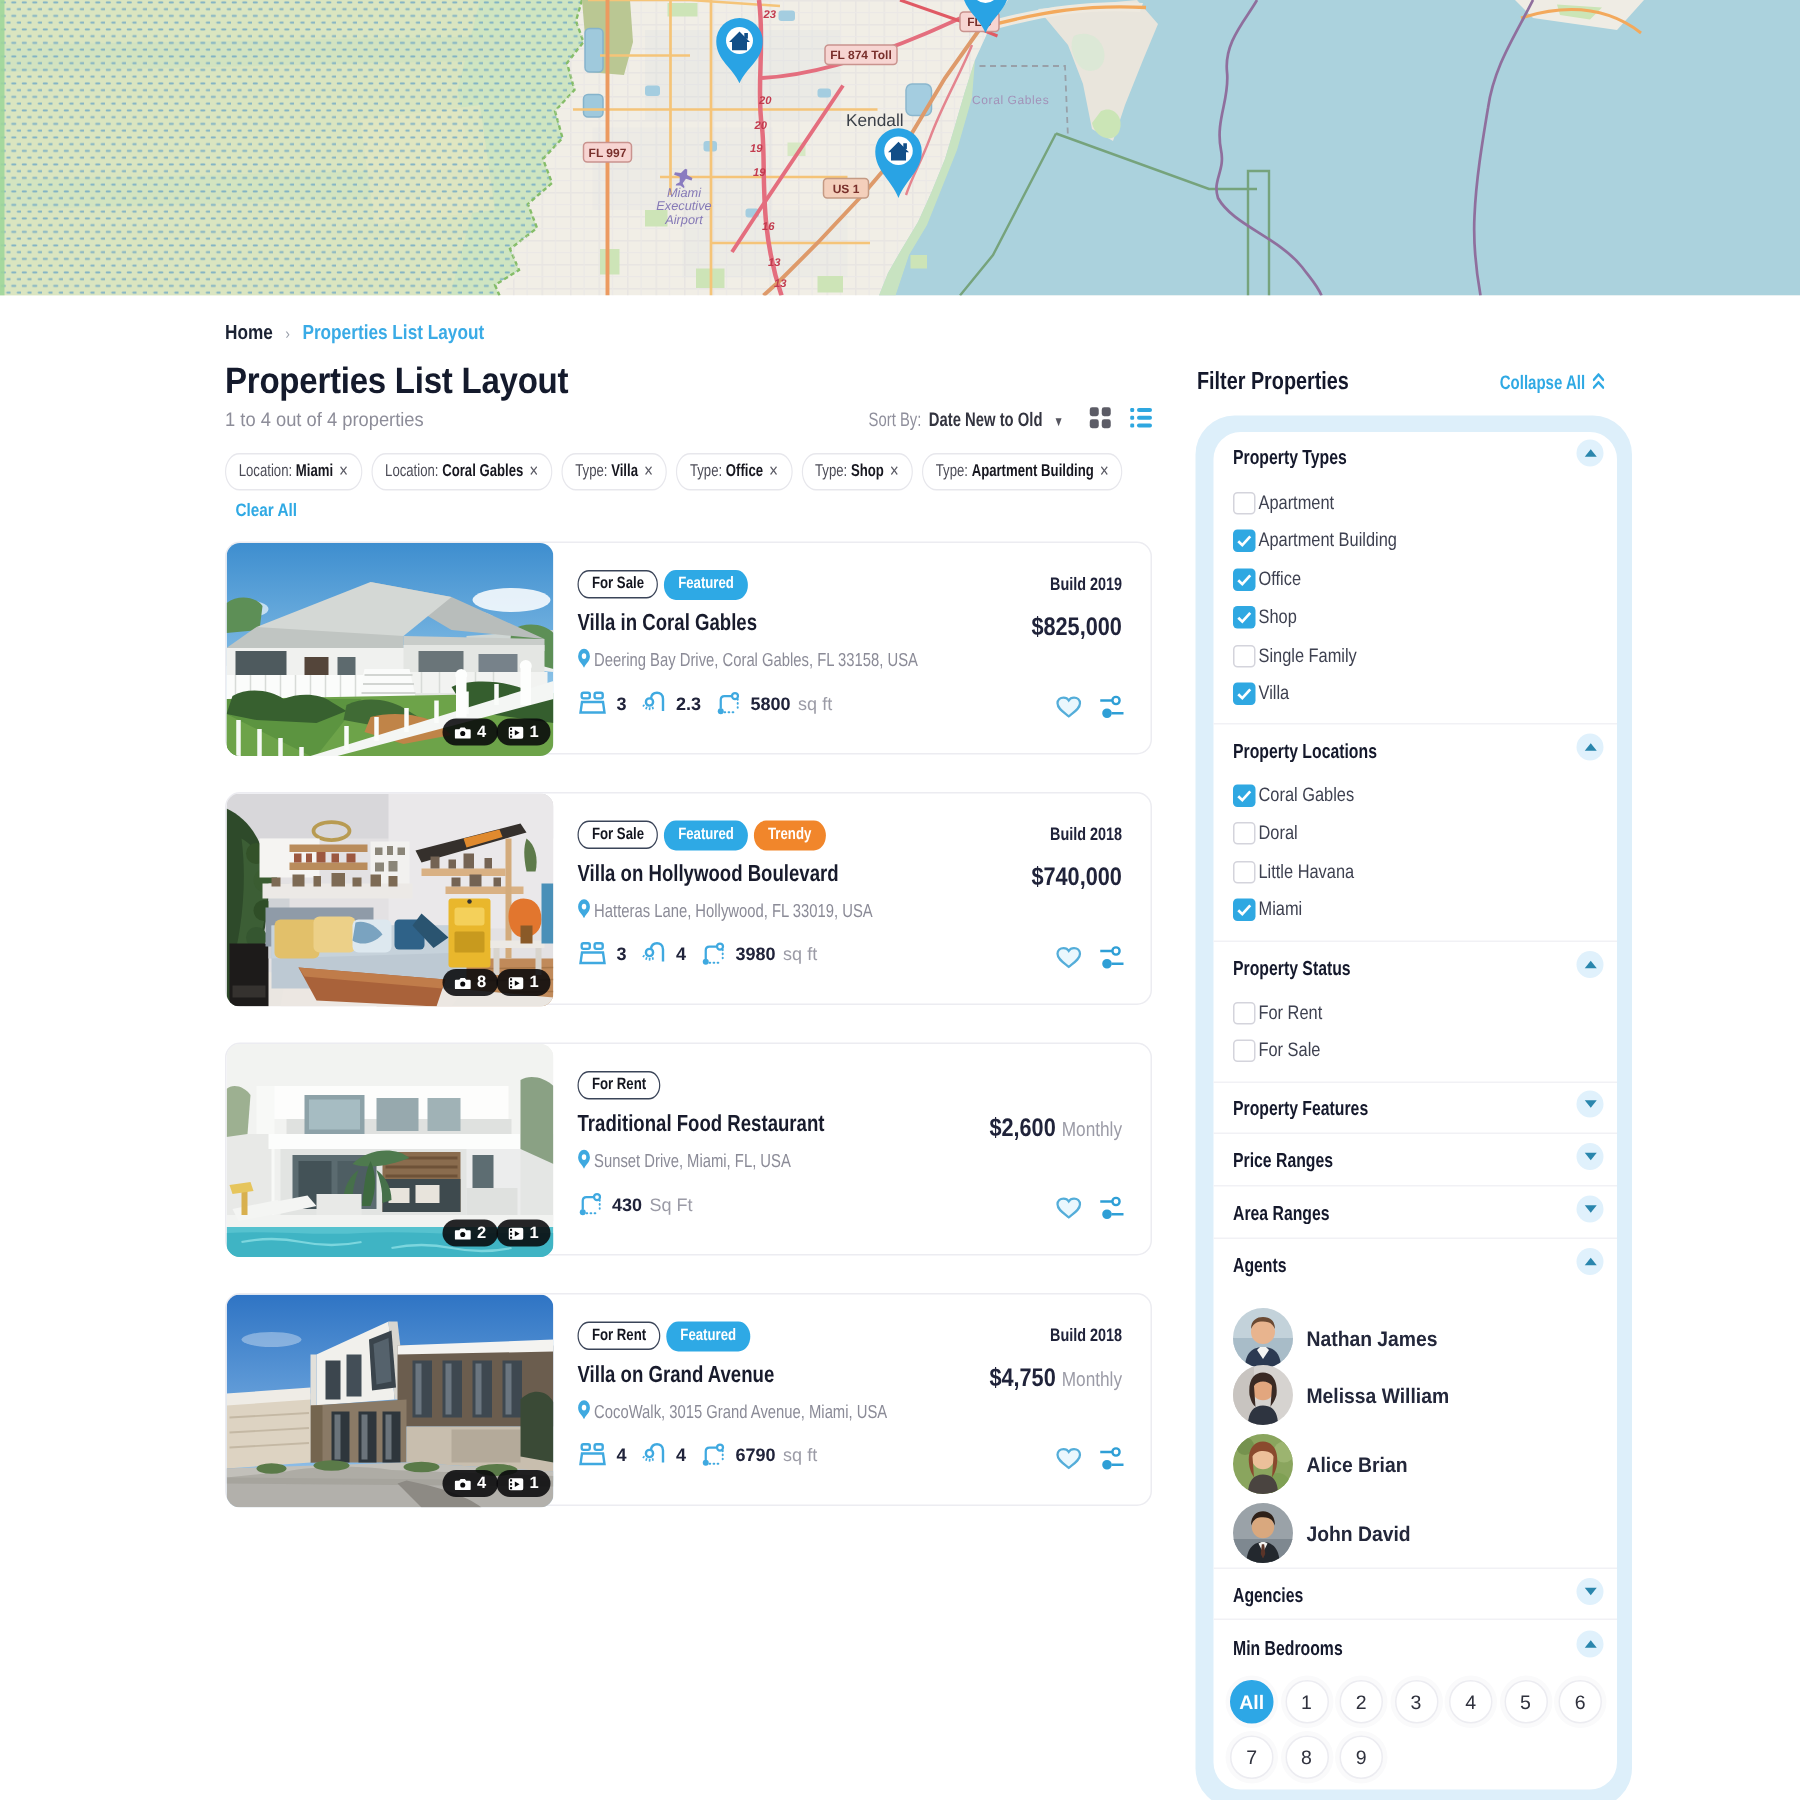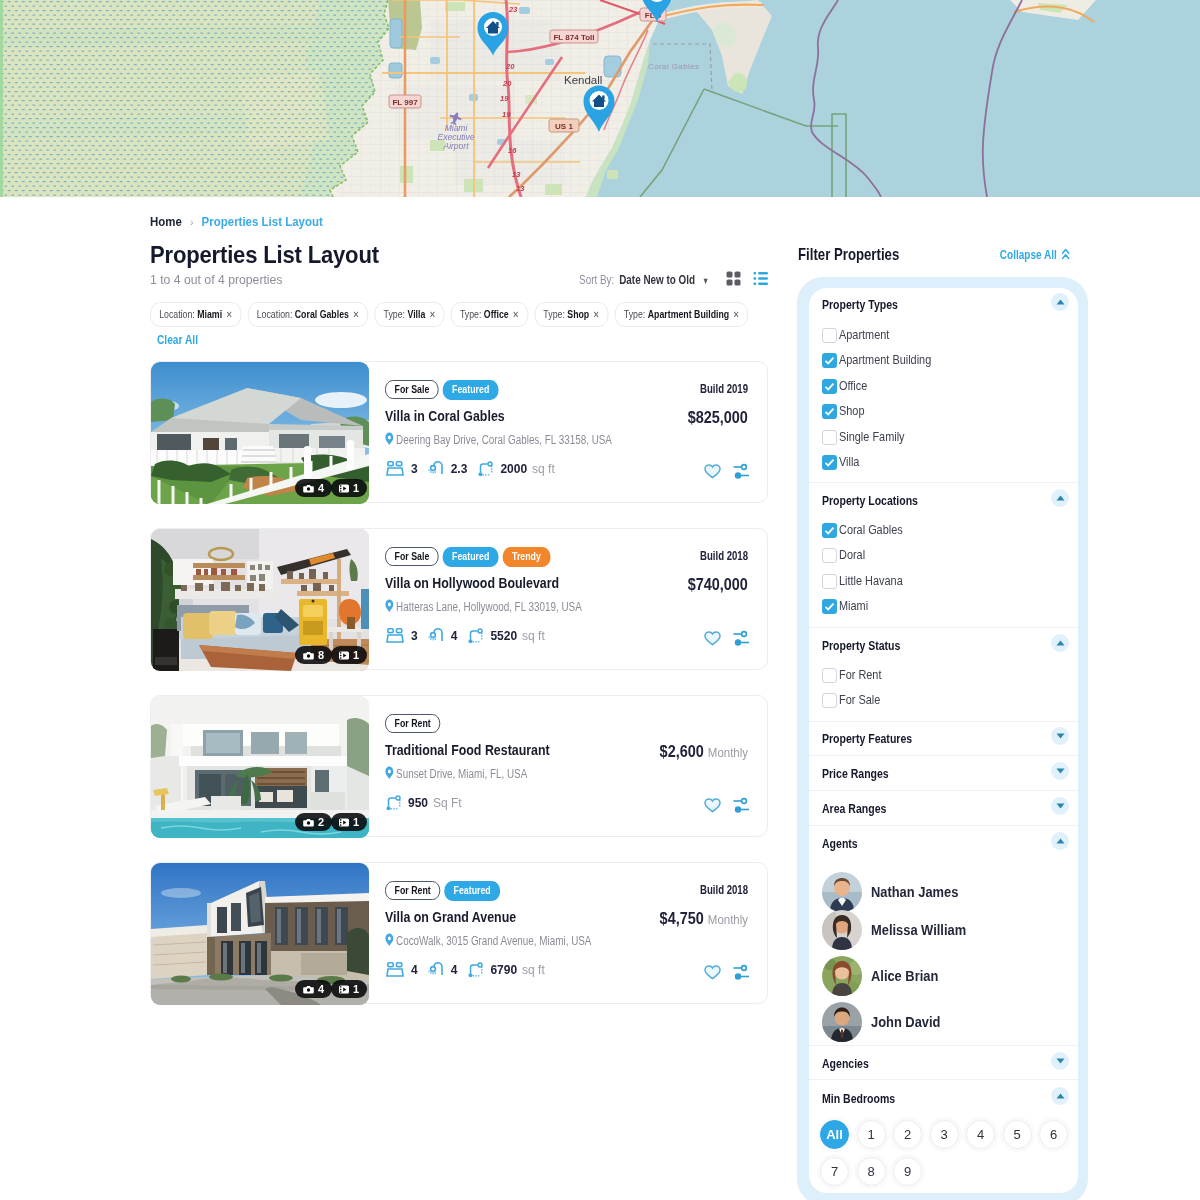--- a/index.html
+++ b/index.html
@@ -384,21 +384,21 @@
         </svg>
     <b>2.3</b>
     <svg width="17" height="17" viewBox="0 0 17 17" style="margin:0 6px 0 10px;">
           <g fill="none" stroke="#3fa9e0">
             <path d="M3.5,12.5 L3.5,6.5 Q3.5,4 6,4 L10.5,4" stroke-width="1.5"></path>
             <path d="M6,14.8 L12,14.8 M14.8,6 L14.8,12" stroke-width="1.3" stroke-dasharray="0.5 2.2" stroke-linecap="round"></path>
           </g>
           <circle cx="13" cy="4" r="2" fill="#fff" stroke="#3fa9e0" stroke-width="1.5"></circle>
           <circle cx="3.5" cy="14.2" r="2" fill="#3fa9e0"></circle>
         </svg>
-    <b>2000</b>
+    <b>5800</b>
         <span style="color:#9b9ba6;margin-left:5px;">sq ft</span>
   </div>
 
   <svg class="abs" style="left:553px;top:102px;" width="17" height="15" viewBox="0 0 17 15">
         <path d="M8.5,13.6 C5,10.8 1,8.4 1,4.9 C1,2.6 2.8,1 5,1 C6.4,1 7.8,1.7 8.5,2.9 C9.2,1.7 10.6,1 12,1 C14.2,1 16,2.6 16,4.9 C16,8.4 12,10.8 8.5,13.6 Z" fill="#eaf7fd" stroke="#54add9" stroke-width="1.5"></path>
       </svg>
 
   <svg class="abs" style="left:582px;top:101px;" width="17" height="17" viewBox="0 0 17 17">
         <g stroke="#2f9fd6" stroke-width="1.6" fill="none">
           <line x1="0.5" y1="4" x2="8.5" y2="4"></line>
@@ -550,21 +550,21 @@
         </svg>
     <b>4</b>
     <svg width="17" height="17" viewBox="0 0 17 17" style="margin:0 6px 0 10px;">
           <g fill="none" stroke="#3fa9e0">
             <path d="M3.5,12.5 L3.5,6.5 Q3.5,4 6,4 L10.5,4" stroke-width="1.5"></path>
             <path d="M6,14.8 L12,14.8 M14.8,6 L14.8,12" stroke-width="1.3" stroke-dasharray="0.5 2.2" stroke-linecap="round"></path>
           </g>
           <circle cx="13" cy="4" r="2" fill="#fff" stroke="#3fa9e0" stroke-width="1.5"></circle>
           <circle cx="3.5" cy="14.2" r="2" fill="#3fa9e0"></circle>
         </svg>
-    <b>5520</b>
+    <b>3980</b>
         <span style="color:#9b9ba6;margin-left:5px;">sq ft</span>
   </div>
 
   <svg class="abs" style="left:553px;top:102px;" width="17" height="15" viewBox="0 0 17 15">
         <path d="M8.5,13.6 C5,10.8 1,8.4 1,4.9 C1,2.6 2.8,1 5,1 C6.4,1 7.8,1.7 8.5,2.9 C9.2,1.7 10.6,1 12,1 C14.2,1 16,2.6 16,4.9 C16,8.4 12,10.8 8.5,13.6 Z" fill="#eaf7fd" stroke="#54add9" stroke-width="1.5"></path>
       </svg>
 
   <svg class="abs" style="left:582px;top:101px;" width="17" height="17" viewBox="0 0 17 17">
         <g stroke="#2f9fd6" stroke-width="1.6" fill="none">
           <line x1="0.5" y1="4" x2="8.5" y2="4"></line>
@@ -658,21 +658,21 @@
 
   <div class="cstats" style="display:flex;align-items:center;">
     <svg width="17" height="17" viewBox="0 0 17 17" style="margin-right:6px;">
           <g fill="none" stroke="#3fa9e0">
             <path d="M3.5,12.5 L3.5,6.5 Q3.5,4 6,4 L10.5,4" stroke-width="1.5"></path>
             <path d="M6,14.8 L12,14.8 M14.8,6 L14.8,12" stroke-width="1.3" stroke-dasharray="0.5 2.2" stroke-linecap="round"></path>
           </g>
           <circle cx="13" cy="4" r="2" fill="#fff" stroke="#3fa9e0" stroke-width="1.5"></circle>
           <circle cx="3.5" cy="14.2" r="2" fill="#3fa9e0"></circle>
         </svg>
-    <b>950</b>
+    <b>430</b>
         <span style="color:#9b9ba6;margin-left:5px;">Sq Ft</span>
   </div>
 
   <svg class="abs" style="left:553px;top:102px;" width="17" height="15" viewBox="0 0 17 15">
         <path d="M8.5,13.6 C5,10.8 1,8.4 1,4.9 C1,2.6 2.8,1 5,1 C6.4,1 7.8,1.7 8.5,2.9 C9.2,1.7 10.6,1 12,1 C14.2,1 16,2.6 16,4.9 C16,8.4 12,10.8 8.5,13.6 Z" fill="#eaf7fd" stroke="#54add9" stroke-width="1.5"></path>
       </svg>
 
   <svg class="abs" style="left:582px;top:101px;" width="17" height="17" viewBox="0 0 17 17">
         <g stroke="#2f9fd6" stroke-width="1.6" fill="none">
           <line x1="0.5" y1="4" x2="8.5" y2="4"></line>

